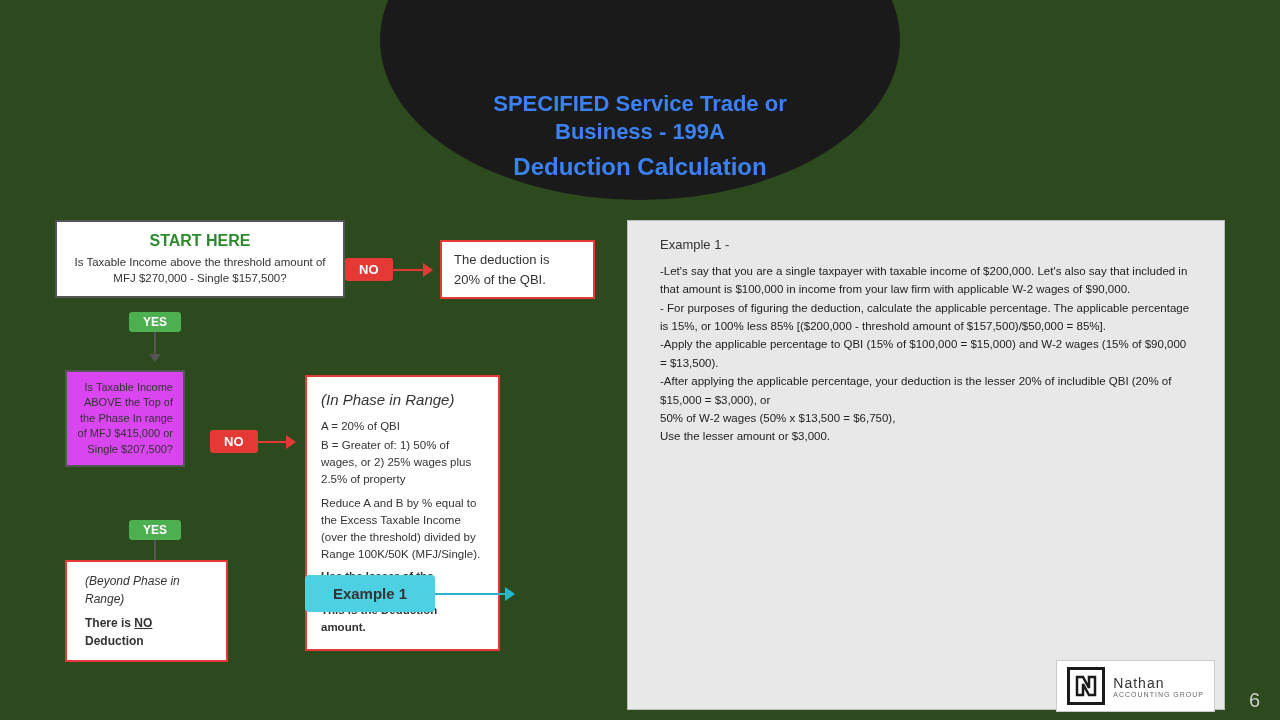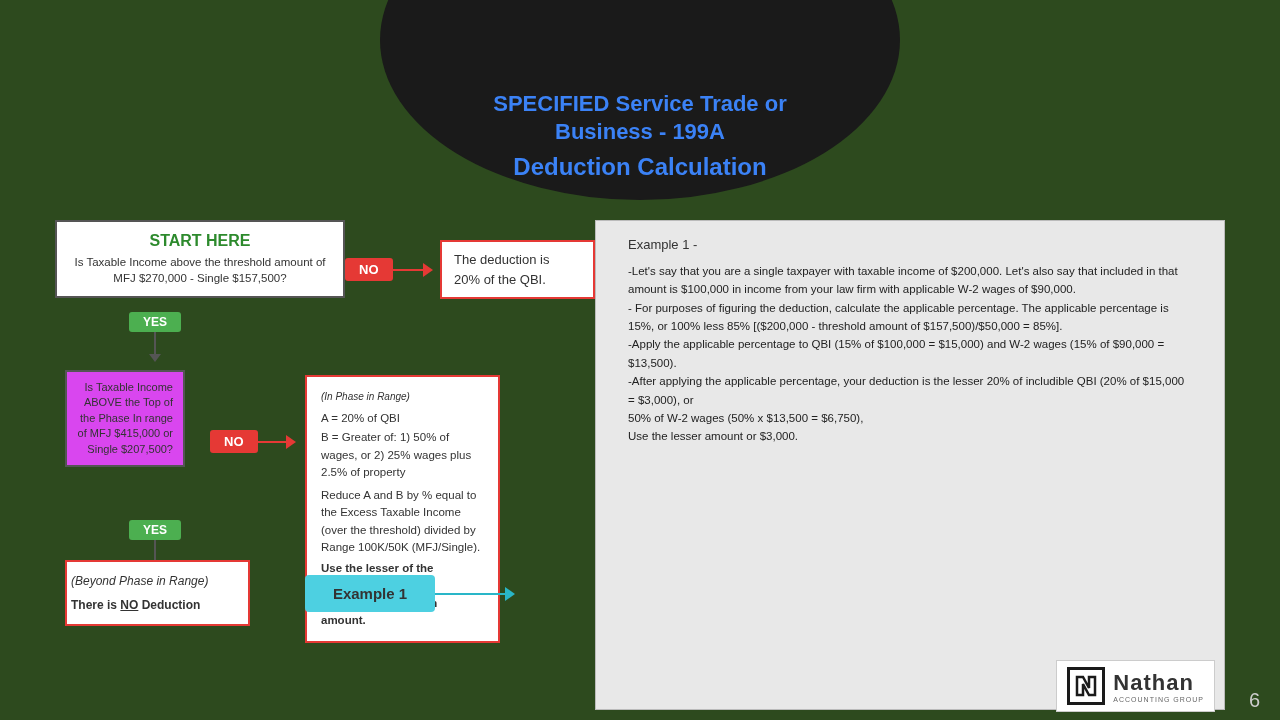--- a/index.html
+++ b/index.html
@@ -122,21 +122,21 @@
 <body>
 
 <div class="top-circle">
   <div class="title-text">
     <span class="line1">SPECIFIED Service Trade or</span>
     <span class="line2">Business - 199A</span>
     <span class="line3">Deduction Calculation</span>
   </div>
 </div>
 
-<div style="position:absolute;top:220px;left:55px;right:55px;bottom:10px;display:flex;gap:0;">
+<div style="position:absolute;top:220px;left:55px;right:55px;bottom:10px;display:flex;gap:32px;">
 
   <div style="width:540px;flex-shrink:0;position:relative;">
 
     <div style="position:absolute;top:0;left:0;border:2px solid #555;background:white;padding:10px 14px;text-align:center;width:290px;">
       <div style="color:#2d8a2d;font-weight:bold;font-size:16px;margin-bottom:4px;">START HERE</div>
       <div style="font-size:11.5px;color:#333;line-height:1.4;">Is Taxable Income above the threshold amount of MFJ $270,000 - Single $157,500?</div>
     </div>
 
     <div style="position:absolute;top:38px;left:290px;display:flex;align-items:center;">
       <div class="h-arrow-red">
@@ -163,37 +163,37 @@
 
     <div style="position:absolute;top:210px;left:155px;display:flex;align-items:center;">
       <div class="h-arrow-red">
         <div class="no-btn" style="background:#e53935;color:white;font-weight:bold;font-size:13px;padding:4px 14px;border-radius:3px;">NO</div>
         <div class="h-line-red" style="width:28px;"></div>
         <div class="h-head-red"></div>
       </div>
     </div>
 
     <div style="position:absolute;top:155px;left:250px;border:2px solid #e53935;background:white;padding:12px 14px;font-size:11.5px;color:#333;line-height:1.5;width:195px;">
-      <div style="font-style:italic;font-size:10px;margin-bottom:6px;">(In Phase in Range)</div>
+      <div style="font-style:italic;font-size:15px;margin-bottom:6px;">(In Phase in Range)</div>
       <div style="margin-bottom:2px;">A = 20% of QBI</div>
       <div style="margin-bottom:6px;">B = Greater of: 1) 50% of wages, or 2) 25% wages plus 2.5% of property</div>
       <div style="margin-bottom:4px;">Reduce A and B by % equal to the Excess Taxable Income (over the threshold) divided by Range 100K/50K (MFJ/Single).</div>
       <div style="font-weight:bold;">Use the lesser of the modified A or B</div>
       <div style="font-weight:bold;">This is the Deduction amount.</div>
     </div>
 
     <div style="position:absolute;top:300px;left:74px;display:flex;flex-direction:column;align-items:center;">
       <div style="background:#4caf50;color:white;font-weight:bold;font-size:12px;padding:3px 14px;border-radius:3px;">YES</div>
       <div class="v-arrow">
         <div class="v-line" style="height:22px;"></div>
         <div class="v-head"></div>
       </div>
     </div>
 
-    <div style="position:absolute;top:340px;left:10px;border:2px solid #e53935;background:white;padding:10px 4px;font-size:12px;color:#333;width:185px;line-height:1.5;">
+    <div style="position:absolute;top:340px;left:10px;border:2px solid #e53935;background:white;padding:10px 18px;font-size:12px;color:#333;width:163px;line-height:1.5;">
       <div style="font-style:italic;font-size:12px;margin-bottom:6px;">(Beyond Phase in Range)</div>
       <div style="font-weight:bold;">There is <span style="text-decoration:underline;">NO</span> Deduction</div>
     </div>
 
     <div style="position:absolute;top:355px;left:250px;display:flex;align-items:center;gap:0;">
       <div style="background:#4dd0e1;color:#333;font-weight:bold;font-size:15px;padding:10px 18px;border-radius:4px;text-align:center;width:130px;">Example 1</div>
       <div class="h-arrow-blue">
         <div class="h-line-blue" style="width:70px;"></div>
         <div class="h-head-blue"></div>
       </div>
@@ -214,18 +214,18 @@
 </div>
 
 <div style="position:absolute;bottom:8px;right:65px;background:white;border:1px solid #ccc;padding:6px 10px;display:flex;align-items:center;gap:8px;">
 
   <div style="width:38px;height:38px;position:relative;border:3px solid #1a1a1a;display:flex;align-items:center;justify-content:center;">
     <svg width="24" height="24" viewBox="0 0 24 24">
       <path d="M3 3 L3 21 L9 21 L9 10 L15 21 L21 21 L21 3 L15 3 L15 14 L9 3 Z" fill="none" stroke="#1a1a1a" stroke-width="2.5"></path>
     </svg>
   </div>
   <div style="display:flex;flex-direction:column;">
-    <span style="font-size:22px;font-weight:bold;color:#333;letter-spacing:1px;">Nathan</span>
+    <span style="font-size:14px;font-weight:normal;color:#333;letter-spacing:1px;">Nathan</span>
     <span style="font-size:7px;color:#666;letter-spacing:1px;">ACCOUNTING GROUP</span>
   </div>
 </div>
 
 <div style="position:absolute;bottom:8px;right:20px;color:#ccc;font-size:20px;">6</div>
 
 </body></html>

